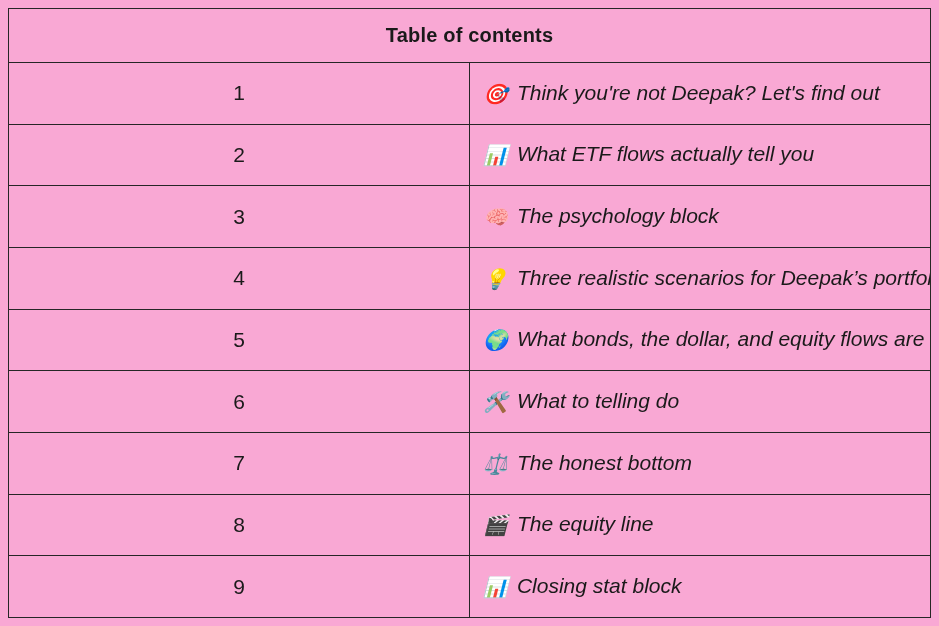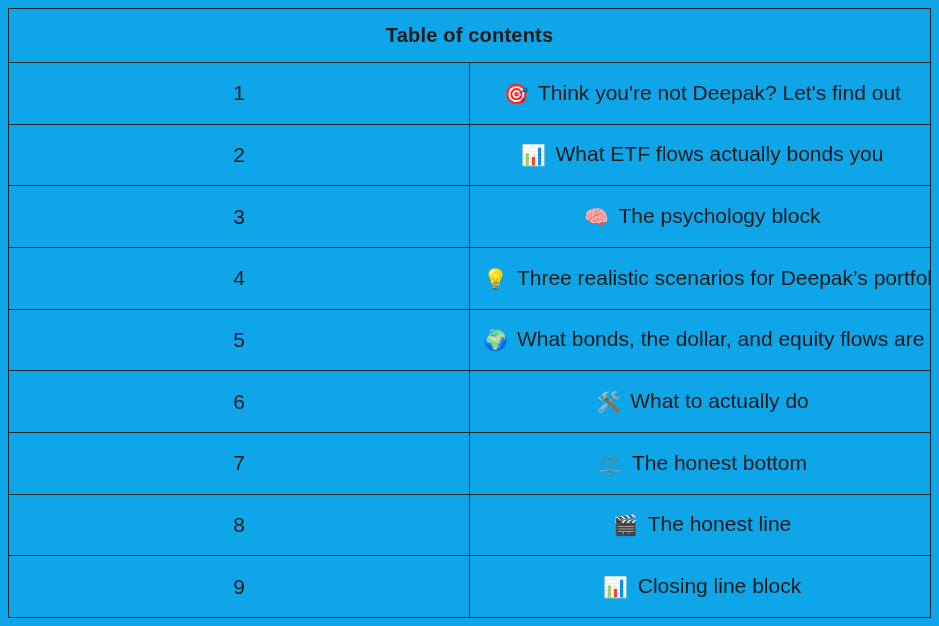--- a/index.html
+++ b/index.html
@@ -7,21 +7,21 @@
     margin: 0;
     padding: 0;
     background: #ffffff;
     font-family: "Liberation Sans", "DejaVu Sans", sans-serif;
     color: #1a1a1a;
   }
   .page {
     width: 939px;
     height: 626px;
     padding: 8px;
-    background: #0ea5e9;
+    background: #f9a8d4;
   }
   table.toc {
     width: 100%;
     height: 100%;
     border-collapse: collapse;
     table-layout: fixed;
   }
   table.toc th,
   table.toc td {
     border: 1.5px solid #262626;
@@ -38,23 +38,24 @@
     width: 112px;
     text-align: center;
     font-size: 21px;
     font-weight: 400;
   }
   td.entry-cell {
     padding-left: 13px;
     padding-right: 8px;
     font-size: 21px;
     font-weight: 400;
-    text-align: center;
+    text-align: left;
     white-space: nowrap;
     overflow: hidden;
+    font-style: italic;
   }
   .emoji {
     display: inline-block;
     margin-right: 9px;
     font-size: 20px;
     vertical-align: -1px;
   }
 </style>
 </head>
 <body>
@@ -69,21 +70,21 @@
     <tbody>
       <tr>
         <td class="num-cell">1</td>
         <td class="entry-cell">
           <span class="emoji">🎯</span><span>Think you're not Deepak? Let's find out</span>
         </td>
       </tr>
       <tr>
         <td class="num-cell">2</td>
         <td class="entry-cell">
-          <span class="emoji">📊</span><span>What ETF flows actually bonds you</span>
+          <span class="emoji">📊</span><span>What ETF flows actually tell you</span>
         </td>
       </tr>
       <tr>
         <td class="num-cell">3</td>
         <td class="entry-cell">
           <span class="emoji">🧠</span><span>The psychology block</span>
         </td>
       </tr>
       <tr>
         <td class="num-cell">4</td>
@@ -93,36 +94,36 @@
       </tr>
       <tr>
         <td class="num-cell">5</td>
         <td class="entry-cell">
           <span class="emoji">🌍</span><span>What bonds, the dollar, and equity flows are telling you</span>
         </td>
       </tr>
       <tr>
         <td class="num-cell">6</td>
         <td class="entry-cell">
-          <span class="emoji">🛠️</span><span>What to actually do</span>
+          <span class="emoji">🛠️</span><span>What to telling do</span>
         </td>
       </tr>
       <tr>
         <td class="num-cell">7</td>
         <td class="entry-cell">
           <span class="emoji">⚖️</span><span>The honest bottom</span>
         </td>
       </tr>
       <tr>
         <td class="num-cell">8</td>
         <td class="entry-cell">
-          <span class="emoji">🎬</span><span>The honest line</span>
+          <span class="emoji">🎬</span><span>The equity line</span>
         </td>
       </tr>
       <tr>
         <td class="num-cell">9</td>
         <td class="entry-cell">
-          <span class="emoji">📊</span><span>Closing line block</span>
+          <span class="emoji">📊</span><span>Closing stat block</span>
         </td>
       </tr>
     </tbody>
   </table>
 </div>
 
 </body></html>

